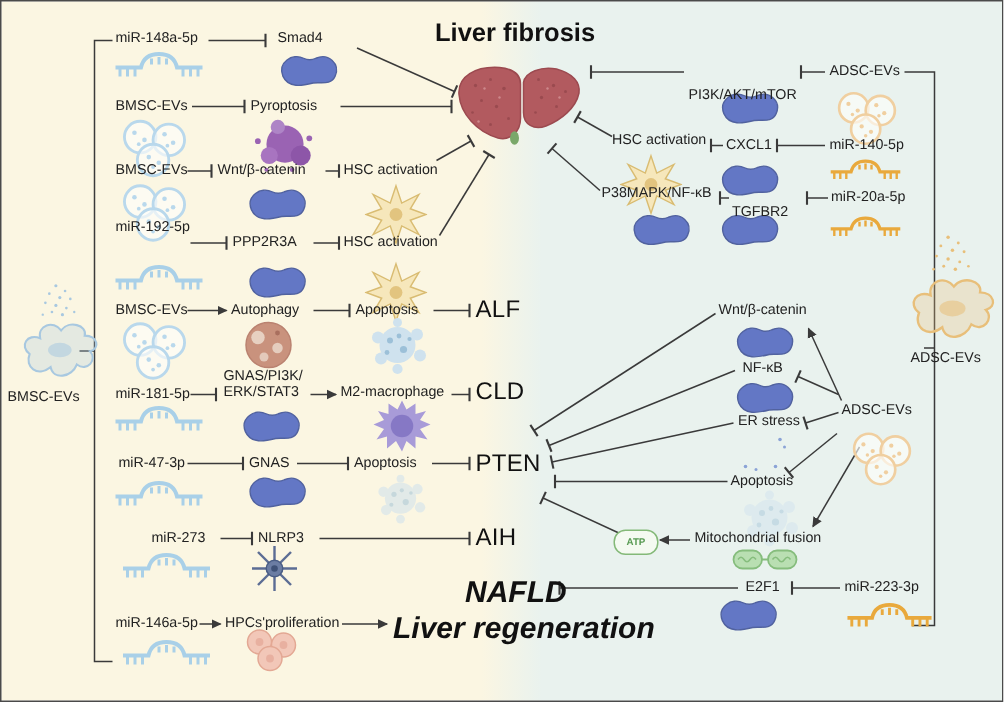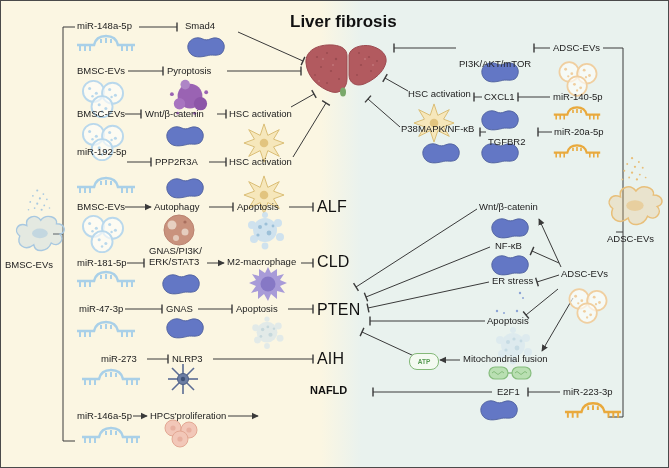--- a/index.html
+++ b/index.html
@@ -1,21 +1,21 @@
 <!DOCTYPE html>
 <html><head>
 <meta charset="utf-8">
 <style>
   html,body{margin:0;padding:0;background:#ffffff;font-family:"Liberation Sans",sans-serif;}
   #canvas{position:relative;width:669px;height:468px;overflow:hidden;
     border:1.5px solid #4a4a4a;box-sizing:border-box;
     background:linear-gradient(90deg,#fbf6e2 0%,#fbf6e2 48%,#e9f2ee 54%,#e9f2ee 100%);}
   .lbl{position:absolute;font-size:9.5px;line-height:1.1;color:#222;white-space:nowrap;}
   .big{font-weight:normal;font-size:16px;color:#111;letter-spacing:.2px;}
-  .med{font-weight:bold;font-size:11px;color:#111;}
+  .med{font-weight:bold;font-size:20px;color:#111;font-style:italic;}
   .title{font-weight:bold;font-size:17px;color:#111;}
   .ic{position:absolute;}
   .ic-blue{color:#a9d0e8;}
   .ic-orange{color:#e9a93c;}
   .ic-evblue{color:#b9d8ec;}
   .ic-evorange{color:#f0cfa0;}
   .cell-blue{color:#a8c8e0;}
   .cell-orange{color:#e8bf7a;}
   svg.lines{position:absolute;left:0;top:0;}
   #atp-badge{position:absolute;left:408px;top:352px;width:28px;height:15px;
@@ -438,20 +438,21 @@
   <span class="lbl big" style="left:316px;top:300px">PTEN</span>
 
   <span class="lbl" style="left:100px;top:353px">miR-273</span>
   <span class="lbl" style="left:171px;top:353px">NLRP3</span>
   <span class="lbl big" style="left:316px;top:349px">AIH</span>
 
   <span class="lbl med" style="left:309px;top:383px">NAFLD</span>
 
   <span class="lbl" style="left:76px;top:410px">miR-146a-5p</span>
   <span class="lbl" style="left:149px;top:410px">HPCs'proliferation</span>
+  <span class="lbl med" style="left:261px;top:407px">Liver regeneration</span>
 
   <span class="lbl" style="left:4px;top:259px">BMSC-EVs</span>
 
   <span class="lbl" style="left:458px;top:58px">PI3K/AKT/mTOR</span>
   <span class="lbl" style="left:552px;top:42px">ADSC-EVs</span>
 
   <span class="lbl" style="left:407px;top:88px">HSC activation</span>
   <span class="lbl" style="left:483px;top:91px">CXCL1</span>
   <span class="lbl" style="left:552px;top:91px">miR-140-5p</span>
 

